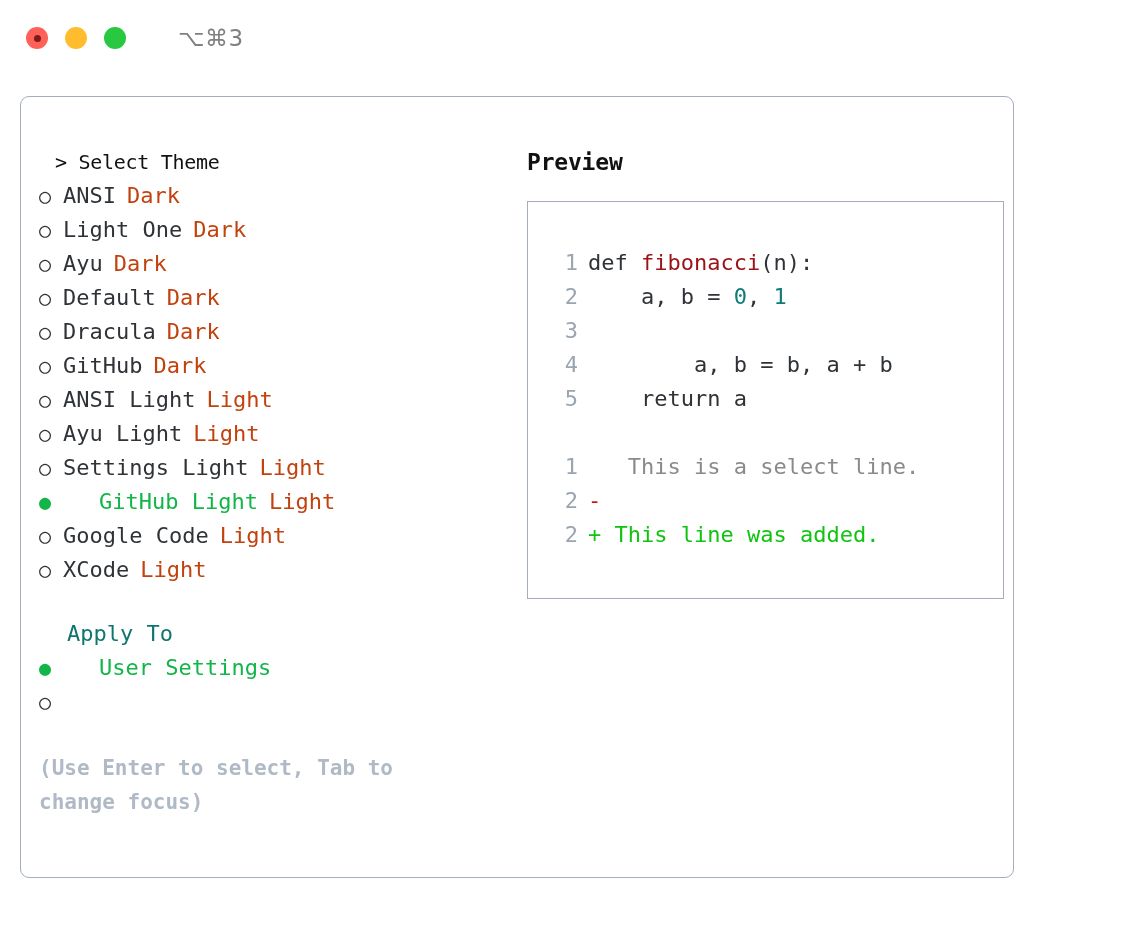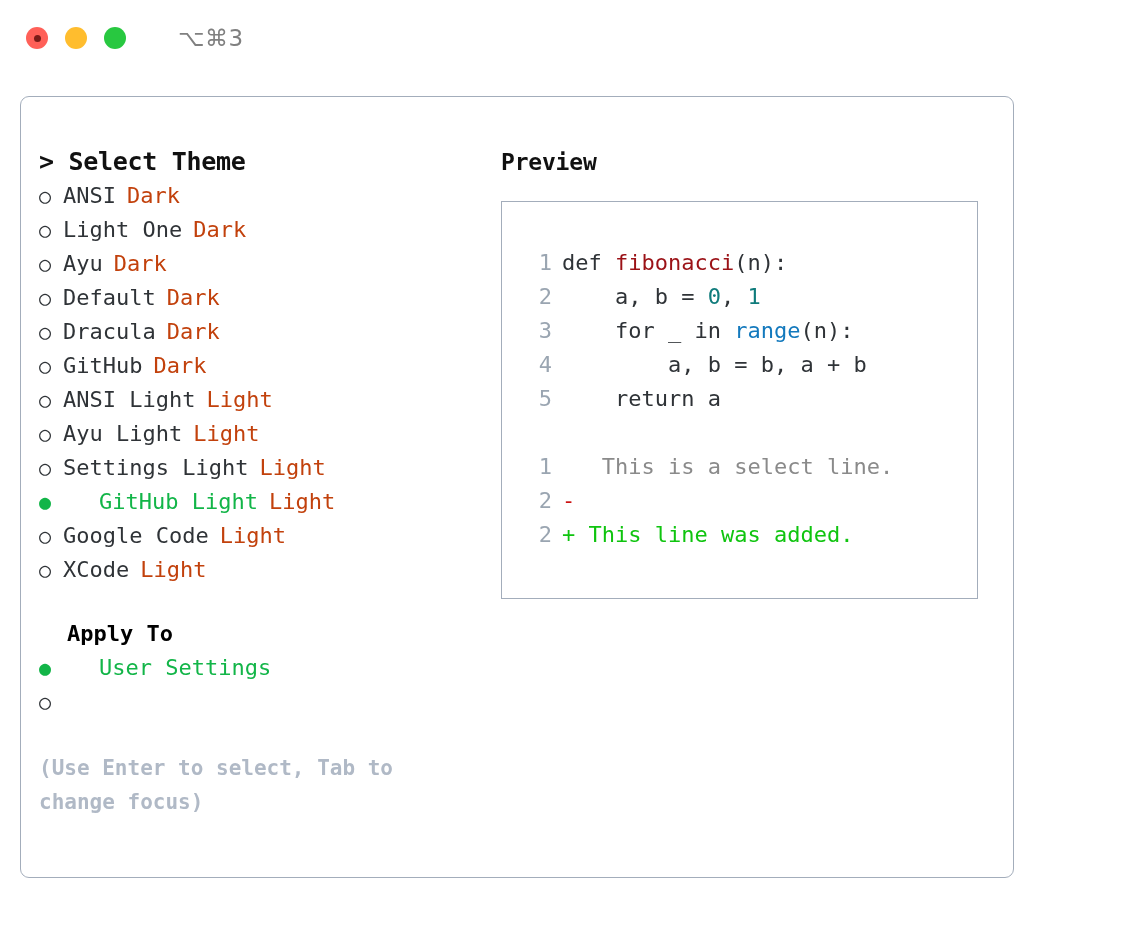--- a/index.html
+++ b/index.html
@@ -87,26 +87,27 @@
 
   
   .left-pane {
     position: absolute;
     left: 18px;
     top: 48px;
     width: 460px;
   }
 
   .section-head {
-    font-size: 25px;
-    font-weight: bold;
+    font-size: 20px;
+    font-weight: normal;
     color: #111111;
     letter-spacing: -0.3px;
     line-height: 34px;
     white-space: pre;
+    margin-left: 16px;
   }
   .section-head .caret { color: #111111; }
 
   .opt-row {
     display: flex;
     align-items: baseline;
     line-height: 34px;
     font-size: 22px;
     white-space: pre;
   }
@@ -120,43 +121,42 @@
   .opt-marker.sel { color: #12b548; }
   .opt-label { color: #2f3337; }
   .opt-label.sel { color: #12b548; margin-left: 36px; }
   .opt-tag {
     color: #c2410c;
     padding-left: 11px;
   }
 
   .group-head {
     font-size: 22px;
-    color: #000000;
+    color: #0f766e;
     line-height: 34px;
     padding-left: 28px;
     white-space: pre;
-    font-weight: bold;
   }
 
   .spacer-sm { height: 30px; }
   .spacer-md { height: 32px; }
 
   .hint {
     width: 400px;
     font-size: 21px;
     line-height: 34px;
     color: #b0b9c6;
     white-space: pre-wrap;
     font-weight: bold;
   }
 
   
   .right-pane {
     position: absolute;
-    left: 480px;
+    left: 506px;
     top: 48px;
     width: 500px;
   }
   .preview-title {
     font-size: 23px;
     font-weight: bold;
     color: #111111;
     line-height: 34px;
     letter-spacing: -0.2px;
   }
@@ -245,21 +245,21 @@
         <div class="hint">(Use Enter to select, Tab to change focus)</div>
       </div>
 
       <div class="right-pane">
         <div class="preview-title">Preview</div>
 
         <div class="preview-box">
           <div id="code-block">
               <div class="code-line"><span class="ln">1</span><span><span class="code-text">def </span><span class="tok-fn">fibonacci</span><span class="code-text">(n):</span></span></div>
               <div class="code-line"><span class="ln">2</span><span><span class="code-text">    a, b = </span><span class="tok-num">0</span><span class="code-text">, </span><span class="tok-num">1</span></span></div>
-              <div class="code-line"><span class="ln">3</span><span><span class="code-text">    for _ in </span><span class="tok-call">range</span><span class="code-text">(n):</span></span></div>
+              <div class="code-line"><span class="ln">3</span></div>
               <div class="code-line"><span class="ln">4</span><span><span class="code-text">        a, b = b, a + b</span></span></div>
               <div class="code-line"><span class="ln">5</span><span><span class="code-text">    return a</span></span></div>
             </div>
           <div class="diff-gap"></div>
           <div id="diff-block">
               <div class="code-line"><span class="ln">1</span><span class="tok-ctx"> </span><span class="tok-ctx">  This is a select line.</span></div>
               <div class="code-line"><span class="ln">2</span><span class="tok-del">-</span></div>
               <div class="code-line"><span class="ln">2</span><span class="tok-add">+</span><span class="tok-add"> This line was added.</span></div>
             </div>
         </div>

